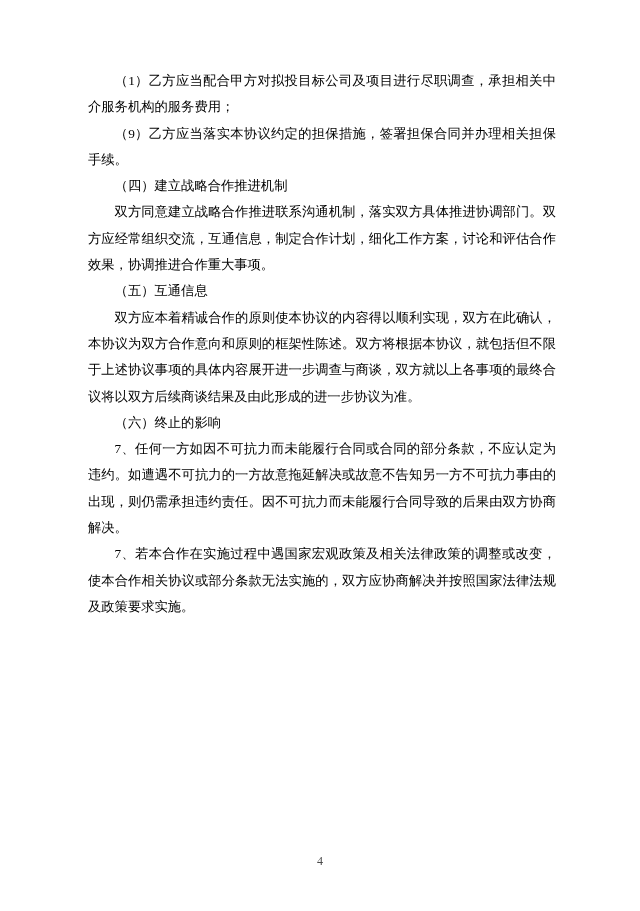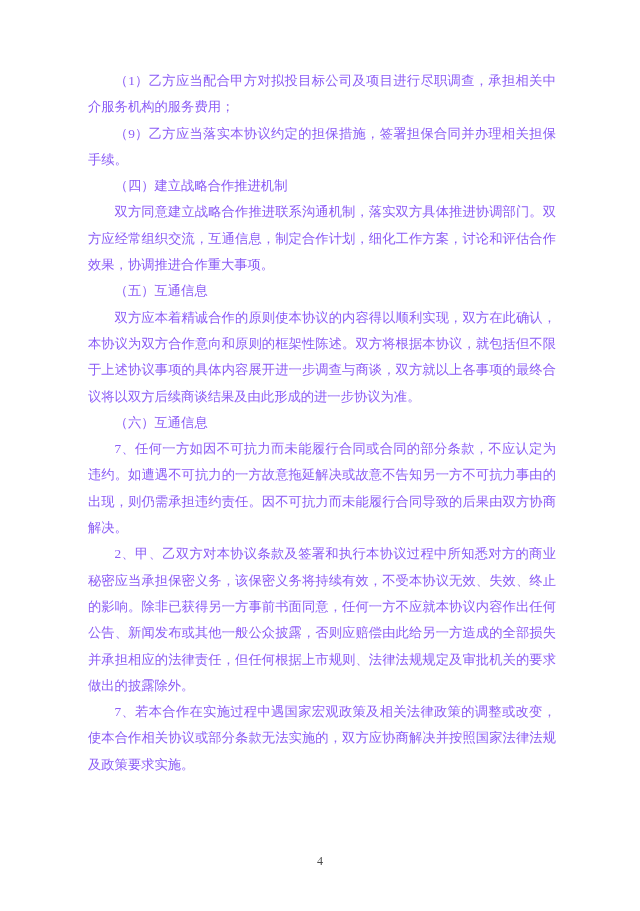--- a/index.html
+++ b/index.html
@@ -13,21 +13,21 @@
     height: 911px;
     background: #ffffff;
     overflow: hidden;
     font-family: "Liberation Serif", "DejaVu Serif", serif;
   }
   .content {
     position: absolute;
     left: 88px;
     top: 68px;
     width: 468px;
-    color: #8b5cf6;
+    color: #000000;
     font-size: 13.3px;
     line-height: 26.3px;
     text-align: justify;
     letter-spacing: 0;
   }
   .content p {
     margin: 0;
     padding: 0;
     text-indent: 2em;
   }
@@ -45,19 +45,18 @@
 <body>
 
 <div class="page">
   <div class="content">
     <p>（1）乙方应当配合甲方对拟投目标公司及项目进行尽职调查，承担相关中介服务机构的服务费用；</p>
     <p>（9）乙方应当落实本协议约定的担保措施，签署担保合同并办理相关担保手续。</p>
     <p>（四）建立战略合作推进机制</p>
     <p>双方同意建立战略合作推进联系沟通机制，落实双方具体推进协调部门。双方应经常组织交流，互通信息，制定合作计划，细化工作方案，讨论和评估合作效果，协调推进合作重大事项。</p>
     <p>（五）互通信息</p>
     <p>双方应本着精诚合作的原则使本协议的内容得以顺利实现，双方在此确认，本协议为双方合作意向和原则的框架性陈述。双方将根据本协议，就包括但不限于上述协议事项的具体内容展开进一步调查与商谈，双方就以上各事项的最终合议将以双方后续商谈结果及由此形成的进一步协议为准。</p>
-    <p>（六）互通信息</p>
+    <p>（六）终止的影响</p>
     <p>7、任何一方如因不可抗力而未能履行合同或合同的部分条款，不应认定为违约。如遭遇不可抗力的一方故意拖延解决或故意不告知另一方不可抗力事由的出现，则仍需承担违约责任。因不可抗力而未能履行合同导致的后果由双方协商解决。</p>
-    <p>2、甲、乙双方对本协议条款及签署和执行本协议过程中所知悉对方的商业秘密应当承担保密义务，该保密义务将持续有效，不受本协议无效、失效、终止的影响。除非已获得另一方事前书面同意，任何一方不应就本协议内容作出任何公告、新闻发布或其他一般公众披露，否则应赔偿由此给另一方造成的全部损失并承担相应的法律责任，但任何根据上市规则、法律法规规定及审批机关的要求做出的披露除外。</p>
     <p>7、若本合作在实施过程中遇国家宏观政策及相关法律政策的调整或改变，使本合作相关协议或部分条款无法实施的，双方应协商解决并按照国家法律法规及政策要求实施。</p>
   </div>
   <div class="page-number">4</div>
 </div>
 
 </body></html>

